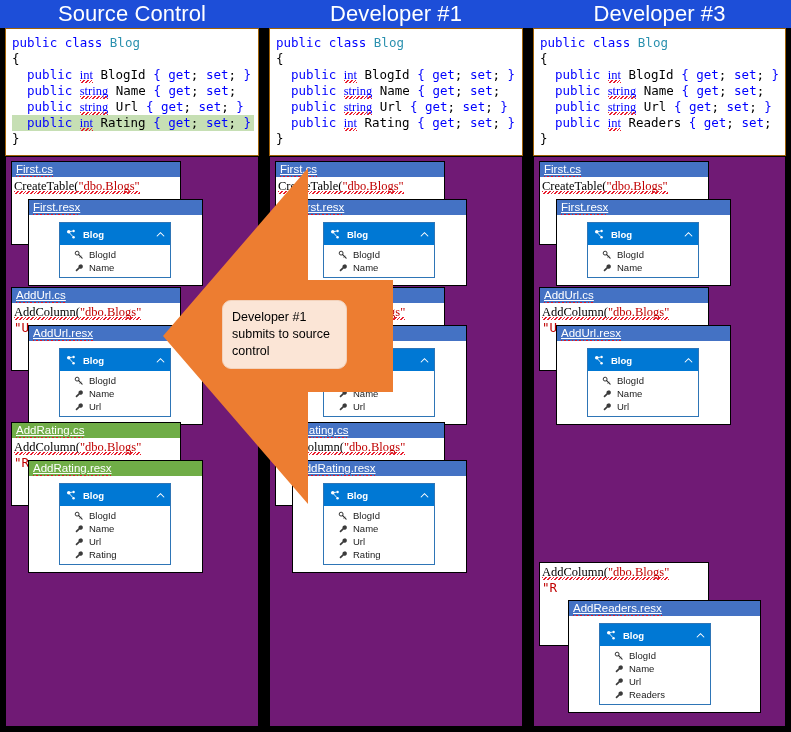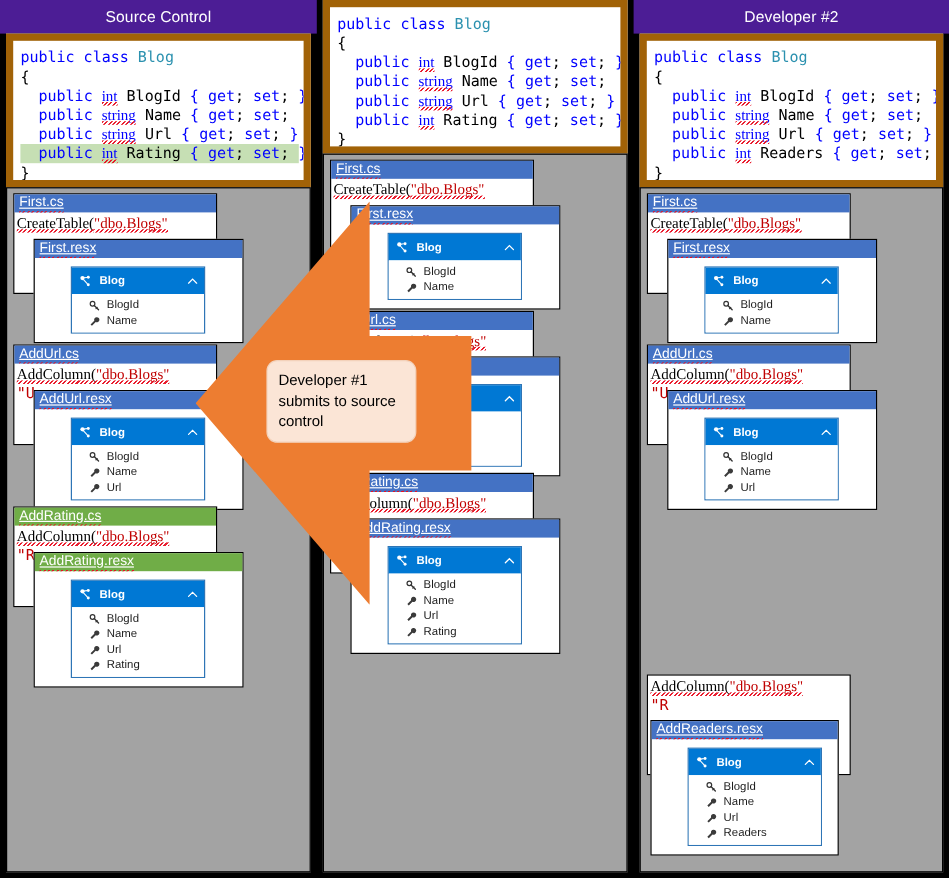--- a/index.html
+++ b/index.html
@@ -31,32 +31,32 @@
     box-sizing: border-box;
   }
   .column.col-mid { width: 264px; }
   .column.col-right { width: 263px; }
 
   .col-title {
     height: 28px;
     line-height: 28px;
     text-align: center;
     color: #ffffff;
-    background: #4c1d95;
-    font-size: 13px;
+    background: #1d4ed8;
+    font-size: 22px;
     font-family: "Liberation Sans", sans-serif;
     letter-spacing: 0.1px;
     white-space: nowrap;
   }
 
   
   .code-panel {
     margin: 0 5px;
     background: #ffffff;
-    border: 6px solid #a16207;
+    border: 1px solid #a16207;
     box-sizing: border-box;
     height: 128px;
     padding: 6px 4px 0 6px;
     font-family: "DejaVu Sans Mono", monospace;
     font-size: 12.5px;
     line-height: 16px;
     color: #000000;
     overflow: hidden;
     position: relative;
   }
@@ -73,21 +73,21 @@
     background:
       repeating-linear-gradient(135deg, #e81123 0 1.2px, transparent 1.2px 2.6px);
     opacity: .95;
   }
 
   
   .files {
     position: relative;
     flex: 1;
     margin: 0 5px 5px 5px;
-    background: #a3a3a3;
+    background: #701a75;
     border: 1px solid #000000;
     box-sizing: border-box;
     overflow: hidden;
   }
 
   
   .file-group { position: absolute; }
 
   .card {
     position: absolute;
@@ -339,20 +339,21 @@
                     </svg></span>
                   <span>Rating</span>
                 </div>
               </div>
             </div>
           </div>
         </div>
       </div>
     </div>
     <div class="column col-mid">
+      <div class="col-title">Developer #1</div>
       <div class="code-panel">
         <div class="code-line"><span class="kw">public class </span><span class="typ">Blog</span></div>
         <div class="code-line">{</div>
         <div class="code-line">  <span class="kw">public</span> <span class="kw sq">int</span> BlogId <span class="kw">{</span> <span class="kw">get</span>; <span class="kw">set</span>; <span class="kw">}</span></div>
         <div class="code-line">  <span class="kw">public</span> <span class="kw sq">string</span> Name <span class="kw">{</span> <span class="kw">get</span>; <span class="kw">set</span>; </div>
         <div class="code-line">  <span class="kw">public</span> <span class="kw sq">string</span> Url <span class="kw">{</span> <span class="kw">get</span>; <span class="kw">set</span>; <span class="kw">}</span></div>
         <div class="code-line">  <span class="kw">public</span> <span class="kw sq">int</span> Rating <span class="kw">{</span> <span class="kw">get</span>; <span class="kw">set</span>; <span class="kw">}</span></div>
         <div class="code-line">}</div>
       </div>
       <div class="files">
@@ -490,21 +491,21 @@
                     </svg></span>
                   <span>Rating</span>
                 </div>
               </div>
             </div>
           </div>
         </div>
       </div>
     </div>
     <div class="column col-right">
-      <div class="col-title">Developer #2</div>
+      <div class="col-title">Developer #3</div>
       <div class="code-panel">
         <div class="code-line"><span class="kw">public class </span><span class="typ">Blog</span></div>
         <div class="code-line">{</div>
         <div class="code-line">  <span class="kw">public</span> <span class="kw sq">int</span> BlogId <span class="kw">{</span> <span class="kw">get</span>; <span class="kw">set</span>; <span class="kw">}</span></div>
         <div class="code-line">  <span class="kw">public</span> <span class="kw sq">string</span> Name <span class="kw">{</span> <span class="kw">get</span>; <span class="kw">set</span>; </div>
         <div class="code-line">  <span class="kw">public</span> <span class="kw sq">string</span> Url <span class="kw">{</span> <span class="kw">get</span>; <span class="kw">set</span>; <span class="kw">}</span></div>
         <div class="code-line">  <span class="kw">public</span> <span class="kw sq">int</span> Readers <span class="kw">{</span> <span class="kw">get</span>; <span class="kw">set</span>; </div>
         <div class="code-line">}</div>
       </div>
       <div class="files">
@@ -591,21 +592,21 @@
                   <span>Url</span>
                 </div>
               </div>
             </div>
           </div>
         </div>
         <div class="file-group" style="left: 0px; top: 405px; width: 250px;">
           <div class="card" style="left: 5px; top: 0px; width: 170px; height: 84px;">
             <div class="card-body"><span class="sq">AddColumn(</span><span class="str sq">"dbo.Blogs"</span><br><span class="str">"R</span></div>
           </div>
-          <div class="card" style="left: 8px; top: 38px; width: 157px; height: 113px;">
+          <div class="card" style="left: 34px; top: 38px; width: 193px; height: 113px;">
             <div class="card-head"><span class="fname">AddReaders.resx</span></div>
             <div class="entity" style="left: 30px; top: 22px;">
               <div class="entity-head">
                 <span class="ico"><svg width="11" height="11" viewBox="0 0 16 16">
                     <circle cx="4" cy="4" r="2.6" fill="#ffffff"></circle>
                     <circle cx="11" cy="3" r="1.8" fill="#ffffff"></circle>
                     <circle cx="11" cy="12" r="1.8" fill="#ffffff"></circle>
                     <path d="M5 5.5 L10 11" stroke="#ffffff" stroke-width="1.3" fill="none"></path>
                     <path d="M5.6 3.6 L9.4 3.2" stroke="#ffffff" stroke-width="1.3" fill="none"></path>
                   </svg></span>

